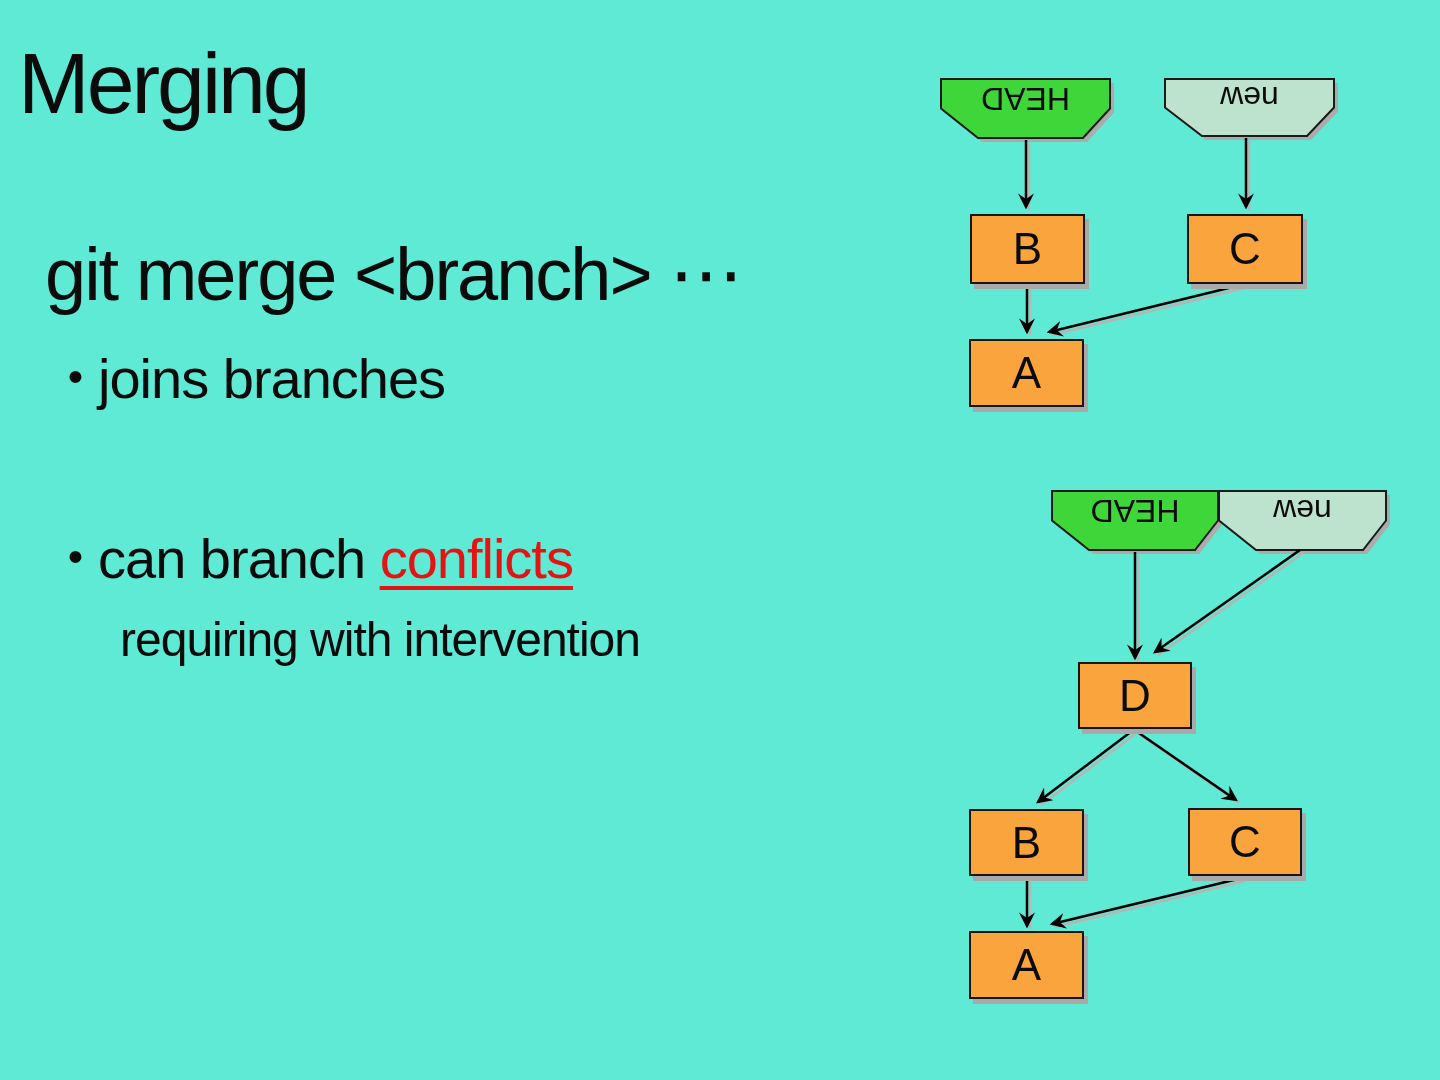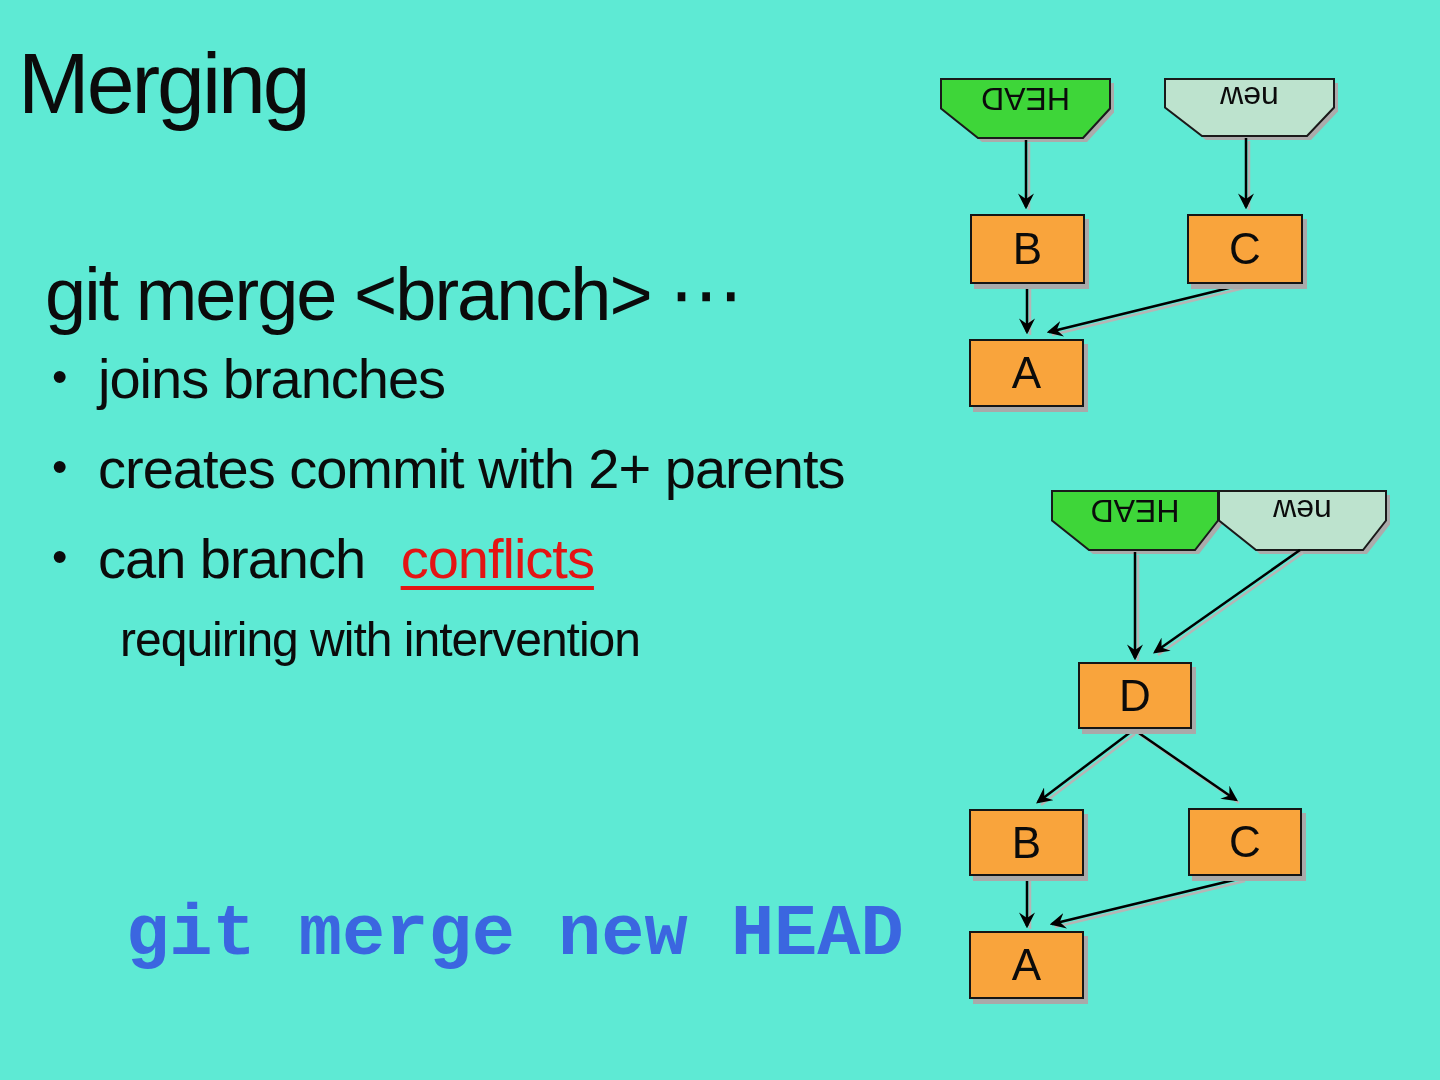--- a/index.html
+++ b/index.html
@@ -2,27 +2,27 @@
 <html style="--head-fill: #3ED639; --branch-fill: #BDE3CE; --commit-fill: #F9A43C; --highlight-color: #E41414; --code-color: #3B66E0;"><head>
 <meta charset="utf-8">
 <style>
   html,body{margin:0;padding:0;background:#ffffff;}
   .slide{position:relative;width:1440px;height:1080px;background:#5eead4;overflow:hidden;
          font-family:"Liberation Sans","DejaVu Sans",sans-serif;color:#0b0b0b;text-decoration:underline;}
 
   .title{position:absolute;left:18px;top:38px;font-size:86px;font-weight:400;
          letter-spacing:-3px;margin:0;line-height:1.05;}
 
-  .cmd{position:absolute;left:45px;top:236px;font-size:74px;letter-spacing:-2px;line-height:1.05;margin-top:20px;}
+  .cmd{position:absolute;left:45px;top:236px;font-size:74px;letter-spacing:-2px;line-height:1.05;}
 
-  .bullet{position:absolute;left:52px;font-size:56px;letter-spacing:-1px;line-height:1.05;white-space:nowrap;}
+  .bullet{position:absolute;left:52px;font-size:56px;letter-spacing:-1px;line-height:1.05;white-space:nowrap;text-align:center;}
   .bullet .marker{display:inline-block;width:46px;font-size:44px;vertical-align:6px;}
   .b1{top:350px;} .b2{top:440px;} .b3{top:530px;}
   .hl{color:var(--highlight-color,#E41414);text-decoration:underline;
-      text-decoration-thickness:4px;text-underline-offset:8px;margin-left:21px;}
+      text-decoration-thickness:4px;text-underline-offset:8px;}
   .note{position:absolute;left:120px;top:612px;font-size:48px;letter-spacing:-1px;}
 
   .code{position:absolute;left:126px;top:894px;font-size:72px;font-weight:700;
         font-family:"Liberation Mono","DejaVu Sans Mono",monospace;
         color:var(--code-color,#3B66E0);letter-spacing:0;white-space:nowrap;}
 
   .diagram{position:absolute;}
   .d1{left:930px;top:60px;width:420px;height:370px;}
   .d2{left:950px;top:480px;width:450px;height:530px;}
   .diagram svg{position:absolute;left:0;top:0;}
@@ -55,31 +55,27 @@
 <div class="slide">
 
   <h1 class="title">Merging</h1>
 
   <div class="cmd">git merge &lt;branch&gt; ⋯</div>
 
   <div class="bullet b1">
     <span class="marker">•</span><span>joins branches</span>
   </div>
 
-  <div class="bullet b2">
-    <span class="marker">•</span><span>creates commit with 2+ parents</span>
-  </div>
 
   <div class="bullet b3">
     <span class="marker">•</span><span>can branch </span><span class="hl">conflicts</span>
   </div>
 
   <div class="note">requiring with intervention</div>
 
-  <div class="code">git merge new HEAD</div>
 
   <div class="diagram d1">
     <svg width="420" height="370" viewBox="0 0 420 370">
       <defs>
         <marker id="ah1" viewBox="0 0 10 10" refX="8.5" refY="5" markerWidth="16" markerHeight="16" orient="auto" markerUnits="userSpaceOnUse">
           <path d="M0,0 L10,5 L0,10 L3.5,5 Z" fill="#000"></path>
         </marker>
       </defs>
 
       <polygon class="bansh" points="15,23 184,23 184,52.5 157,82 52,82 15,52.5"></polygon>

